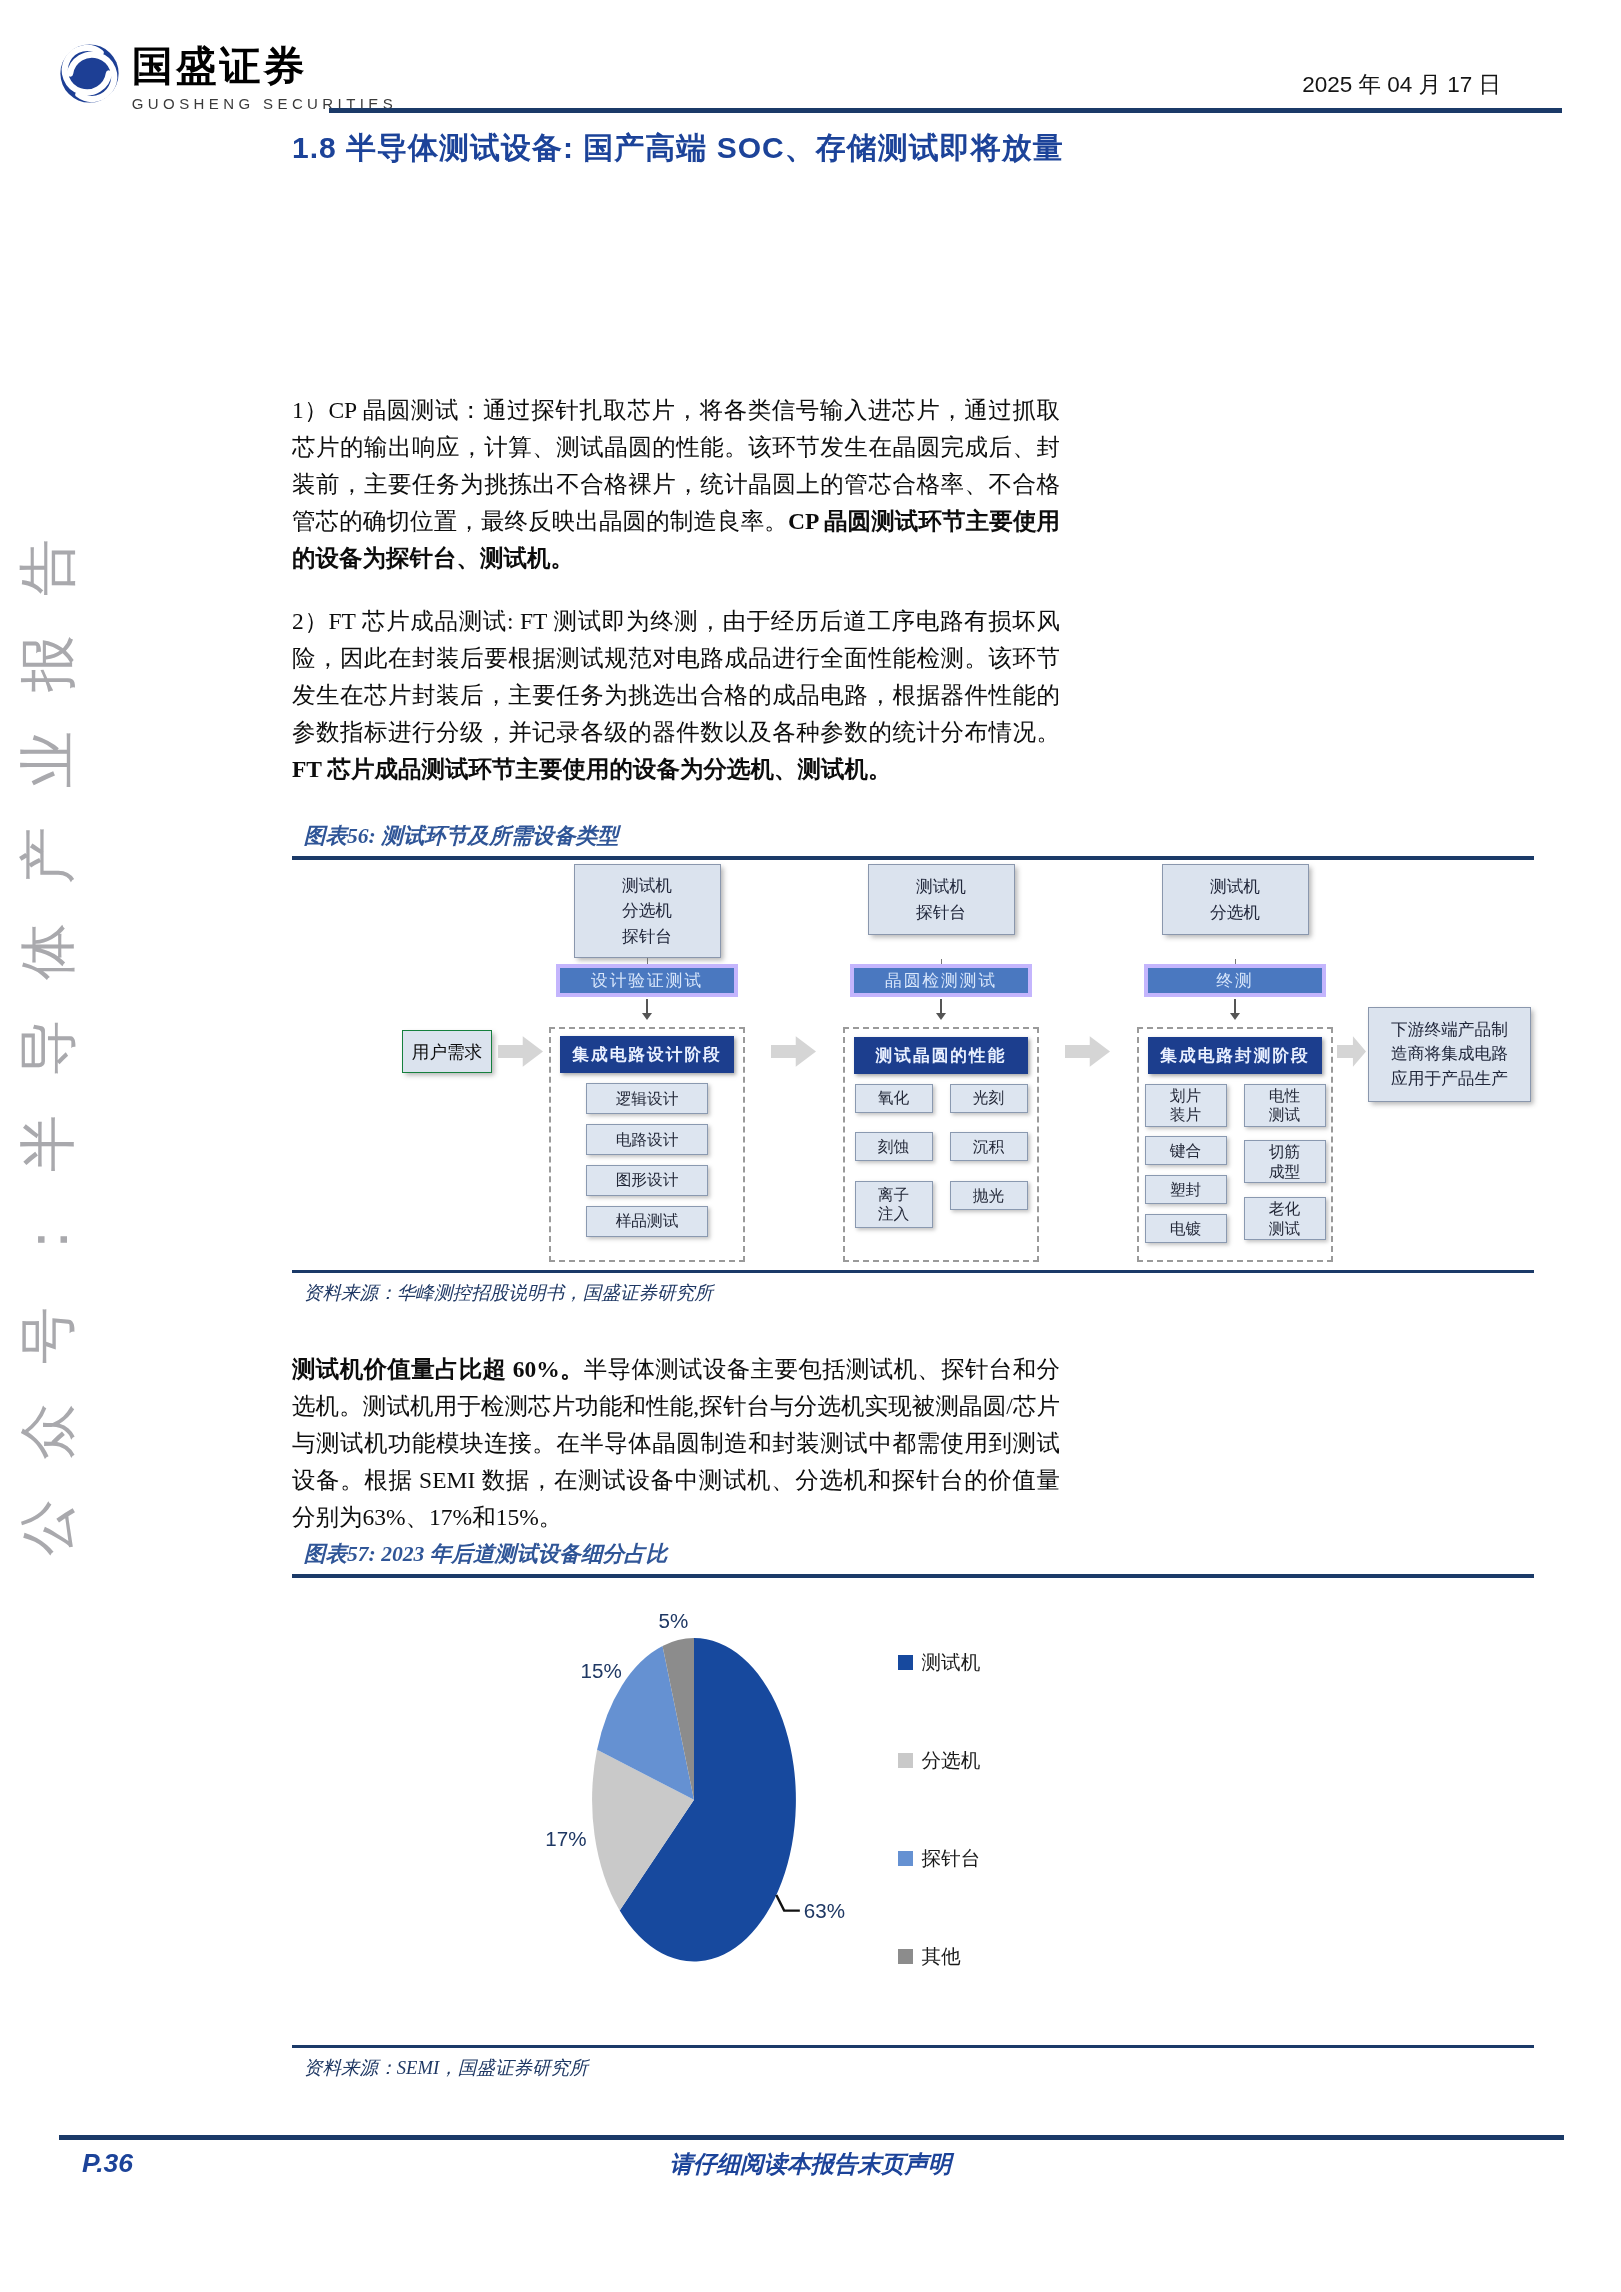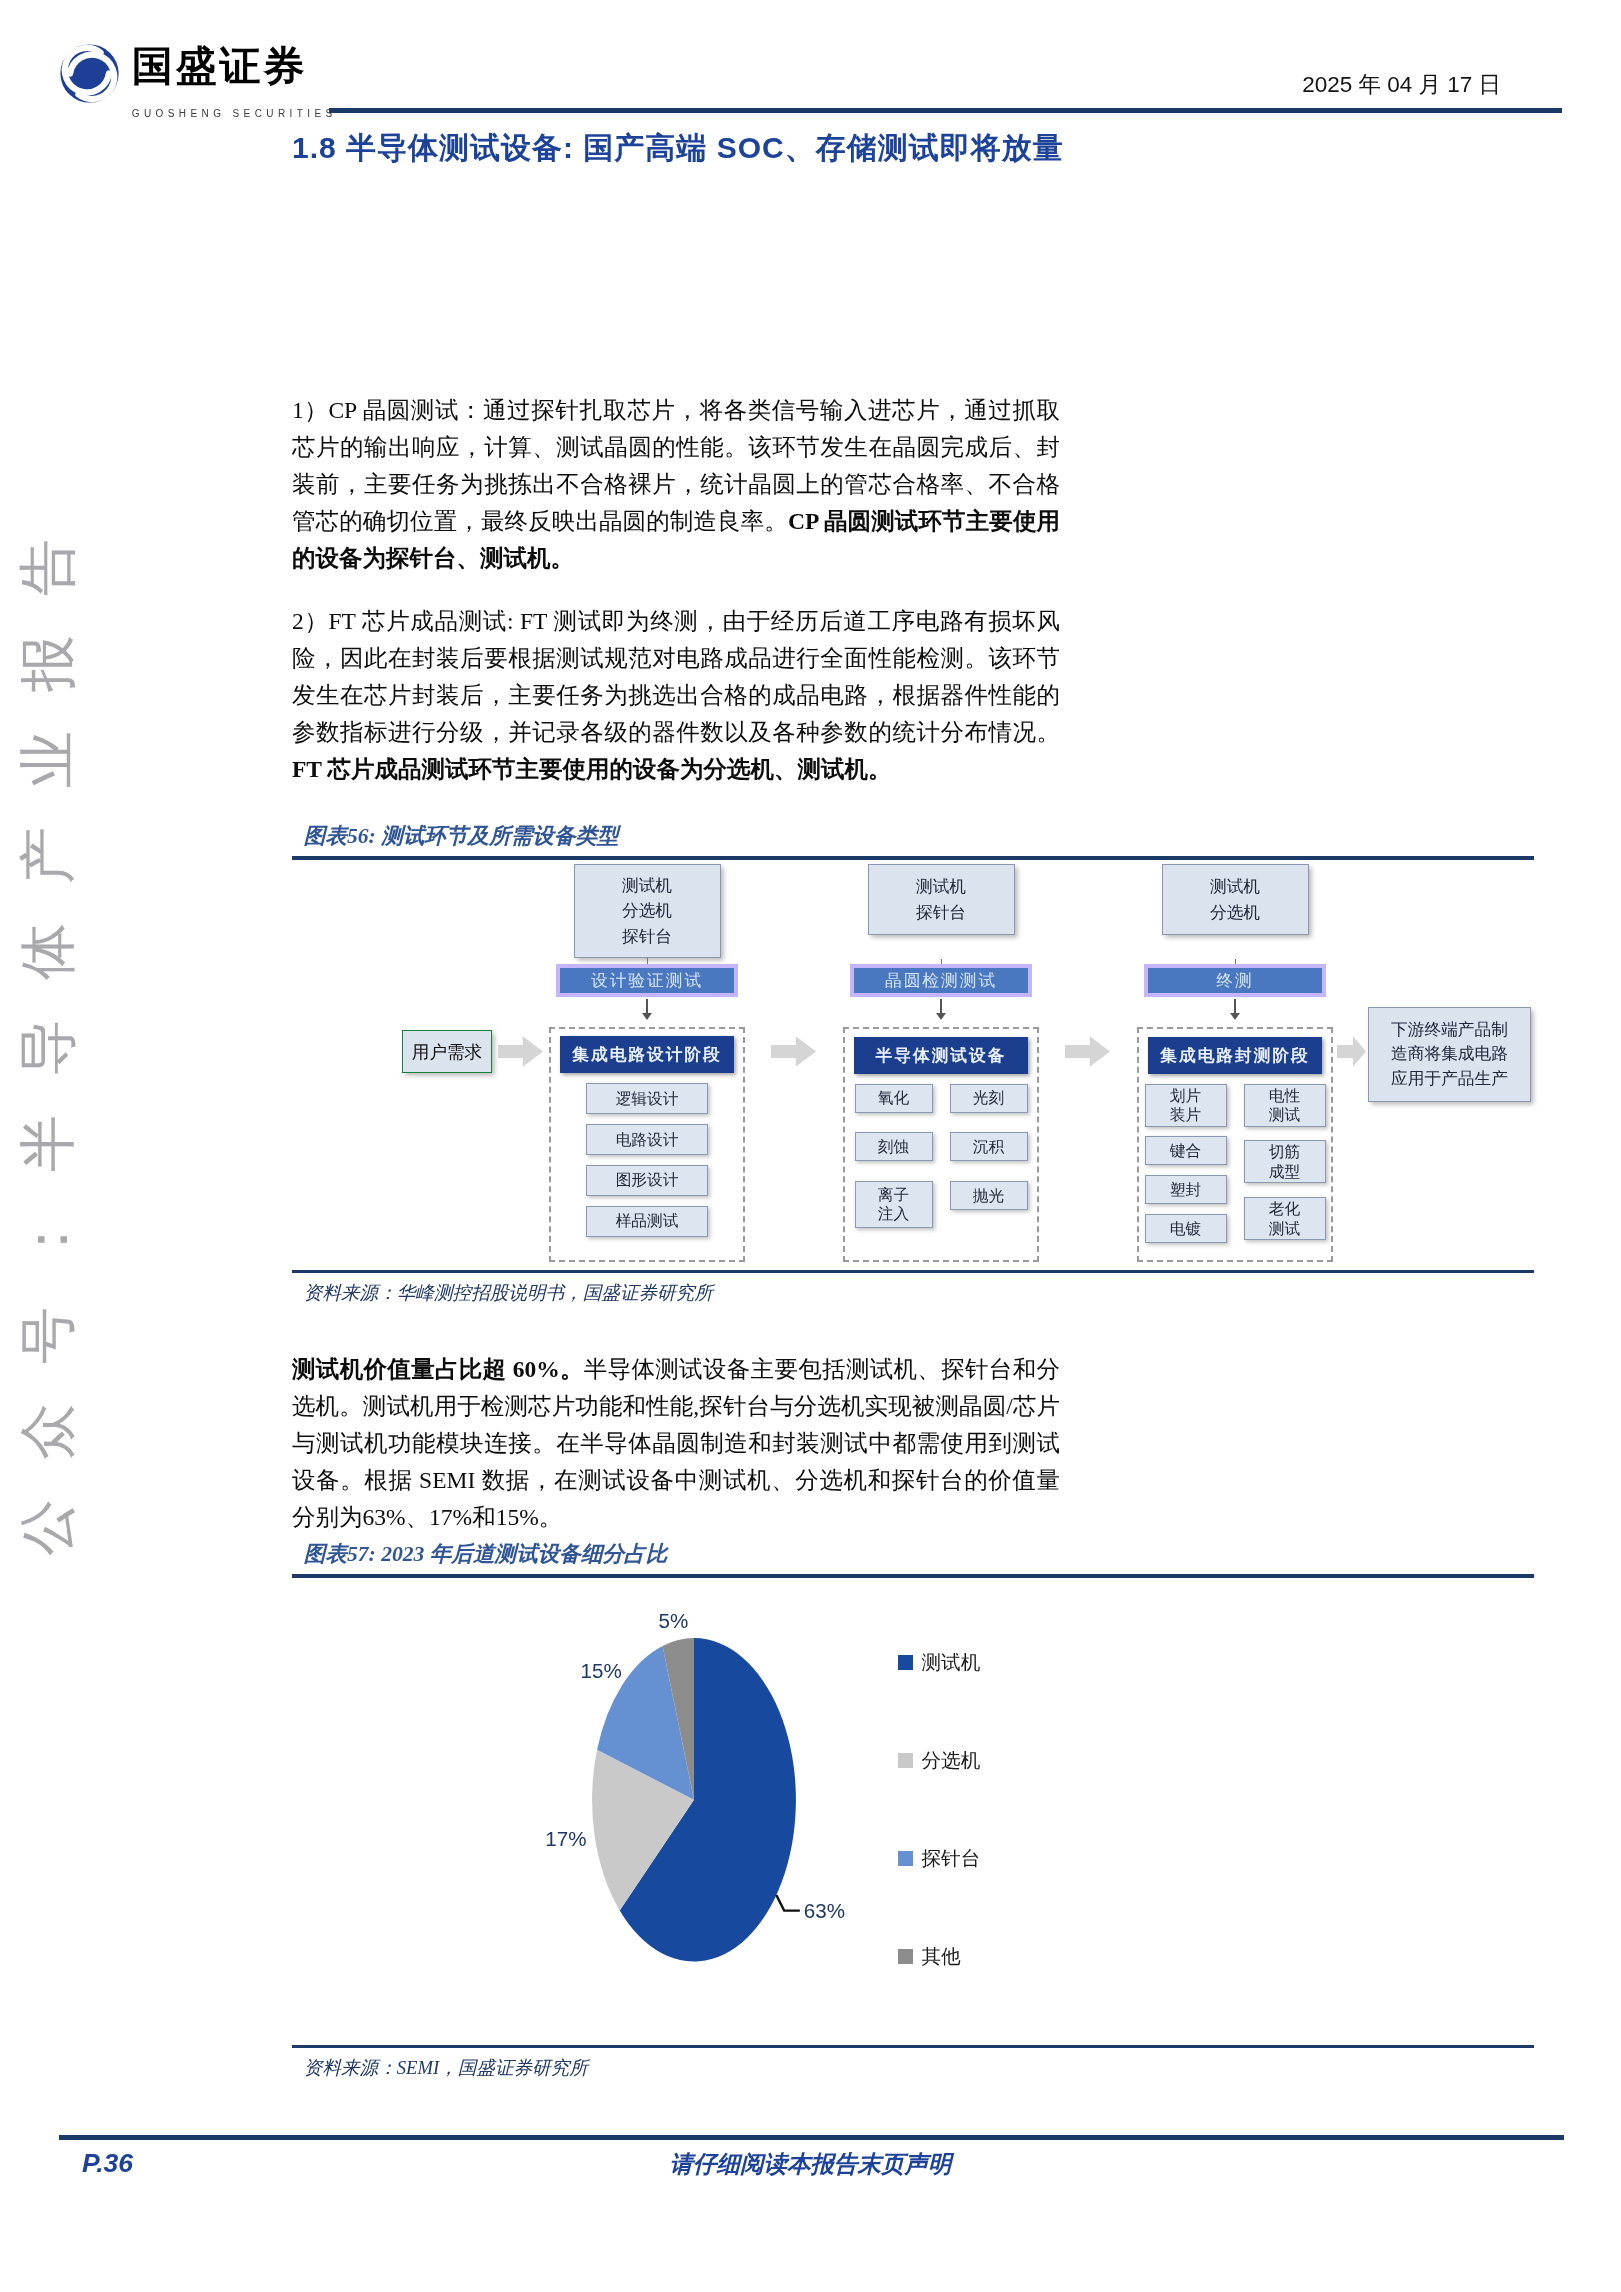--- a/index.html
+++ b/index.html
@@ -3,21 +3,21 @@
 <meta charset="utf-8">
 <style>
   *{margin:0;padding:0;box-sizing:border-box}
   html,body{background:#ffffff}
   .page{position:relative;width:1621px;height:2293px;background:#ffffff;overflow:hidden;
         font-family:"Liberation Serif",serif;color:#0d0d0d}
 
   
   .logo{position:absolute;left:59px;top:43px;display:flex;align-items:flex-start;gap:11.8px}
   .brand-cn{font-size:41px;font-weight:bold;color:#000;line-height:47px;letter-spacing:2.9px;font-family:"Liberation Serif",serif}
-  .brand-en{font-size:10px;letter-spacing:4.4px;color:#3a3a3a;margin-top:18px;font-family:"Liberation Sans",sans-serif}
+  .brand-en{font-size:15px;letter-spacing:4.4px;color:#3a3a3a;margin-top:5px;font-family:"Liberation Sans",sans-serif}
   .date{position:absolute;top:69px;right:120px;font-size:22.5px;color:#151515;font-family:"Liberation Sans",sans-serif}
   .header-rule{position:absolute;left:329px;top:108px;width:1233px;height:4.9px;background:#1b3a68}
 
   
   .watermark{position:absolute;left:9.8px;top:1556px;transform:rotate(-90deg);transform-origin:0 0;
              font-size:57px;letter-spacing:39px;color:#a9a9ad;white-space:nowrap;
              font-family:"Liberation Serif",serif}
 
   
   .sec-title{position:absolute;left:292px;top:128px;font-size:30px;font-weight:bold;color:#1c4399;
@@ -160,21 +160,21 @@
       <div class="stage s2">
         <div class="equip-box">测试机
 探针台</div>
         <div class="vline"></div>
         <div class="test-box">晶圆检测测试</div>
         <div class="down-arrow">
             <span class="da-stem"></span>
             <span class="da-head"></span>
           </div>
         <div class="dash-box">
-          <div class="stage-header">半导体测试设备</div>
+          <div class="stage-header">测试晶圆的性能</div>
           <div class="steps-cols">
             <div class="scol">
               <div class="step">氧化</div>
               <div class="step">刻蚀</div>
               <div class="step tall">离子
 注入</div>
             </div>
             <div class="scol">
               <div class="step">光刻</div>
               <div class="step">沉积</div>

